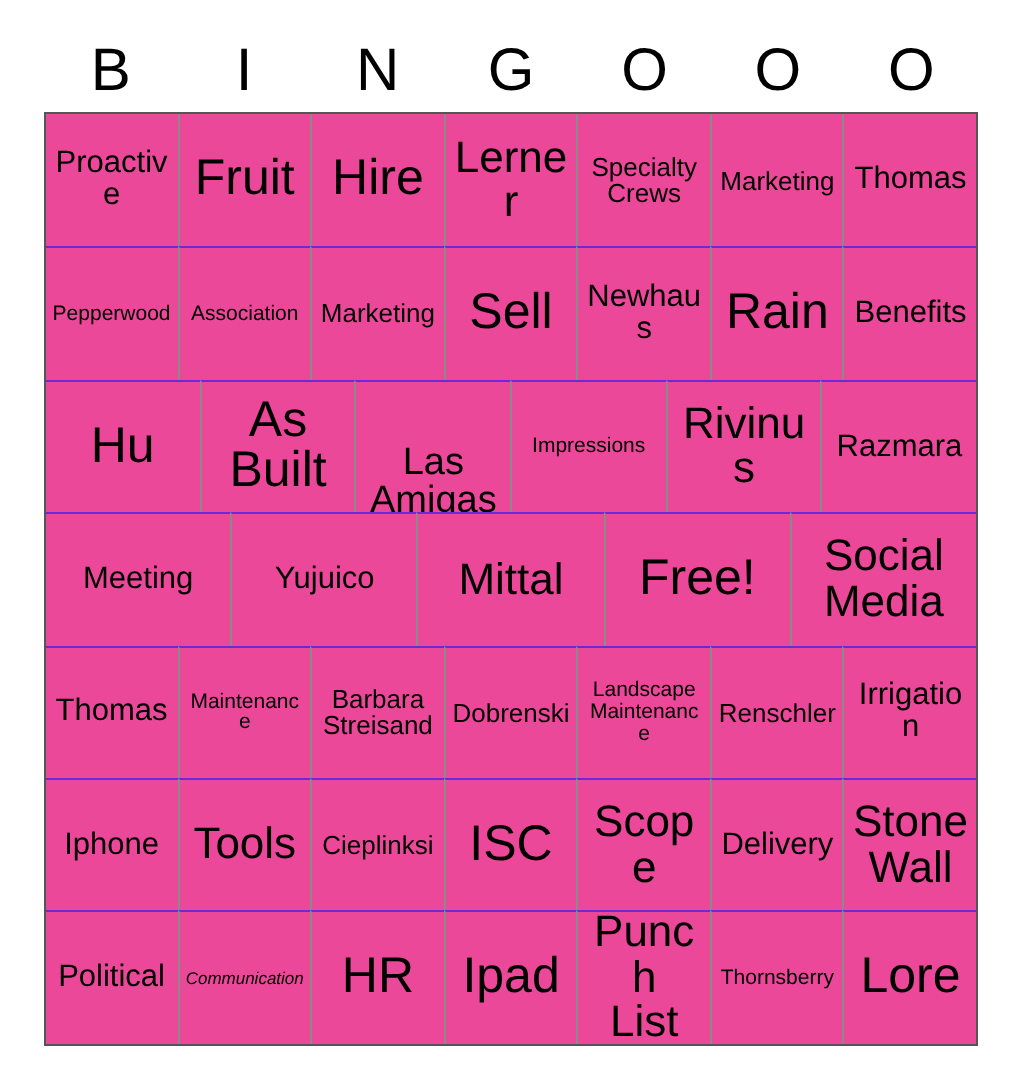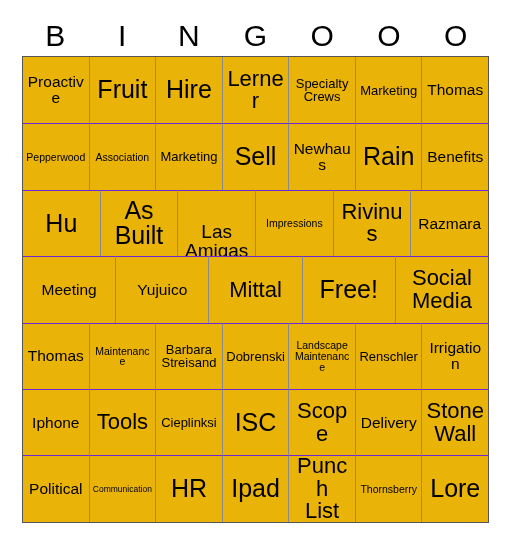--- a/index.html
+++ b/index.html
@@ -57,40 +57,40 @@
     flex: 1 1 0;
     width: 66.4px;
     height: 66.4px;
     box-sizing: border-box;
     display: flex;
     align-items: center;
     justify-content: center;
     text-align: center;
     padding: 2px 3px;
     overflow: hidden;
-    background: #eab308;
+    background: #ec4899;
   }
   .cell + .cell {
     border-left: 1px solid #8a8a8a;
   }
   .cell-text {
     display: block;
     width: 100%;
     line-height: 1.02;
     word-wrap: break-word;
     white-space: pre-line;
   }
   
   .fs-xxl .cell-text { font-size: 25px; }
   .fs-xl  .cell-text { font-size: 22px; }
   .fs-lg  .cell-text { font-size: 19px; margin-top: 36px; }
   .fs-md  .cell-text { font-size: 15.5px; }
   .fs-sm  .cell-text { font-size: 13px; }
   .fs-xs  .cell-text { font-size: 10.5px; }
-  .fs-xxs .cell-text { font-size: 8.5px; }
+  .fs-xxs .cell-text { font-size: 8.5px; font-style: italic; }
 </style>
 </head>
 <body>
 
 <div id="card">
   <div id="header-row">
       <div class="header-letter">B</div>
       <div class="header-letter">I</div>
       <div class="header-letter">N</div>
       <div class="header-letter">G</div>

